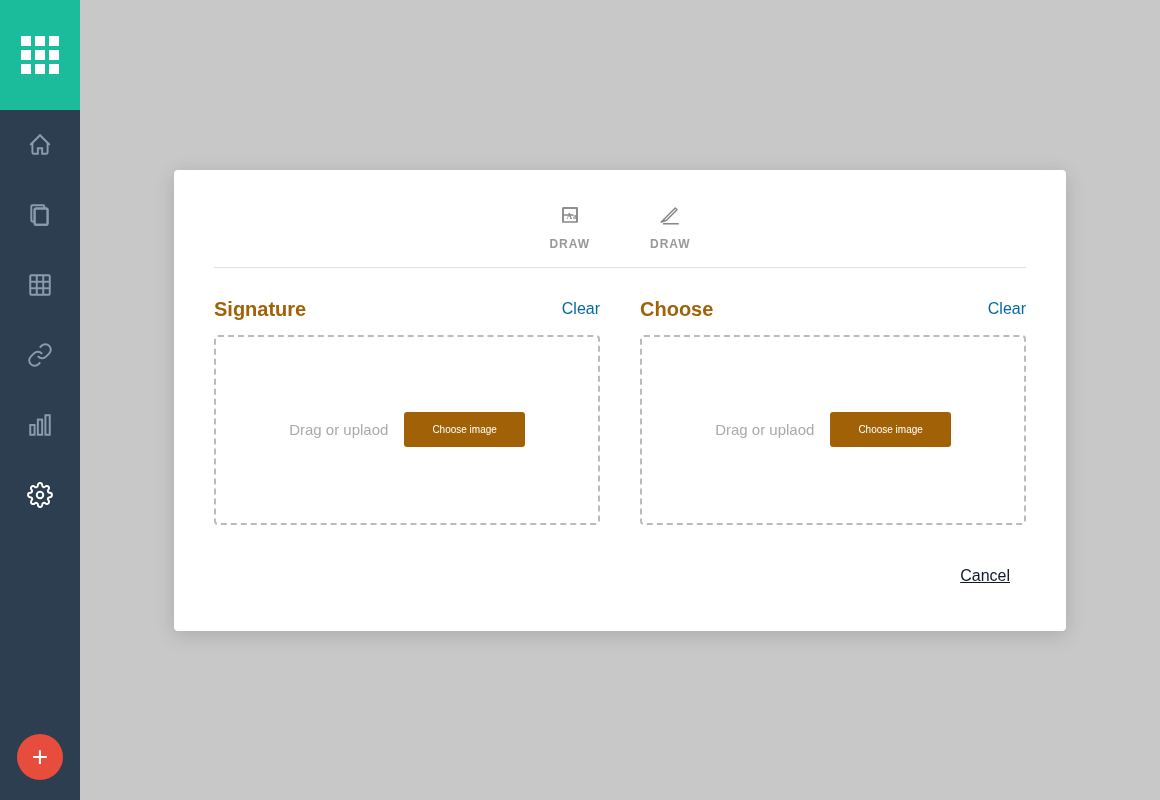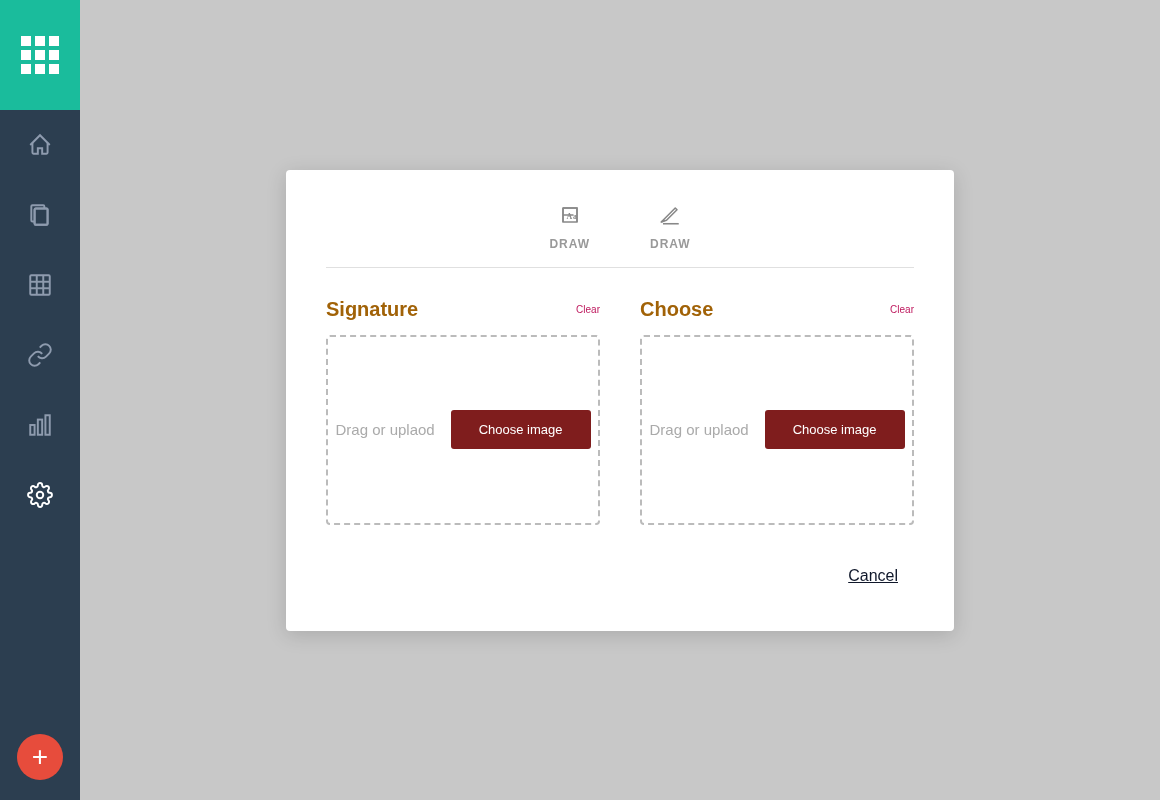--- a/index.html
+++ b/index.html
@@ -104,21 +104,21 @@
     .main {
       flex: 1;
       display: flex;
       align-items: center;
       justify-content: center;
       background: #c8c8c8;
     }
 
     
     .dialog {
-      width: 668px;
+      width: 892px;
       background: white;
       border-radius: 4px;
       box-shadow: 0 4px 20px rgba(0,0,0,0.15);
       padding: 30px 40px 36px;
     }
 
     
     .tabs {
       display: flex;
       justify-content: center;
@@ -169,22 +169,22 @@
       margin-bottom: 14px;
     }
 
     .section-title {
       font-size: 20px;
       font-weight: 600;
       color: #a16207;
     }
 
     .clear-link {
-      font-size: 10px;
-      color: #be185d;
+      font-size: 16px;
+      color: #0369a1;
       cursor: pointer;
       text-decoration: none;
     }
 
     .drop-zone {
       border: 2px dashed #bbb;
       border-radius: 4px;
       height: 190px;
       display: flex;
       flex-direction: row;
@@ -192,25 +192,25 @@
       justify-content: center;
       gap: 16px;
     }
 
     .drag-text {
       color: #aaa;
       font-size: 15px;
     }
 
     .choose-btn {
-      background: #7f1d1d;
+      background: #a16207;
       color: white;
       border: none;
       padding: 12px 28px;
-      font-size: 13px;
+      font-size: 10px;
       border-radius: 3px;
       cursor: pointer;
       font-weight: 400;
     }
 
     
     .dialog-footer {
       display: flex;
       justify-content: flex-end;
       align-items: center;

